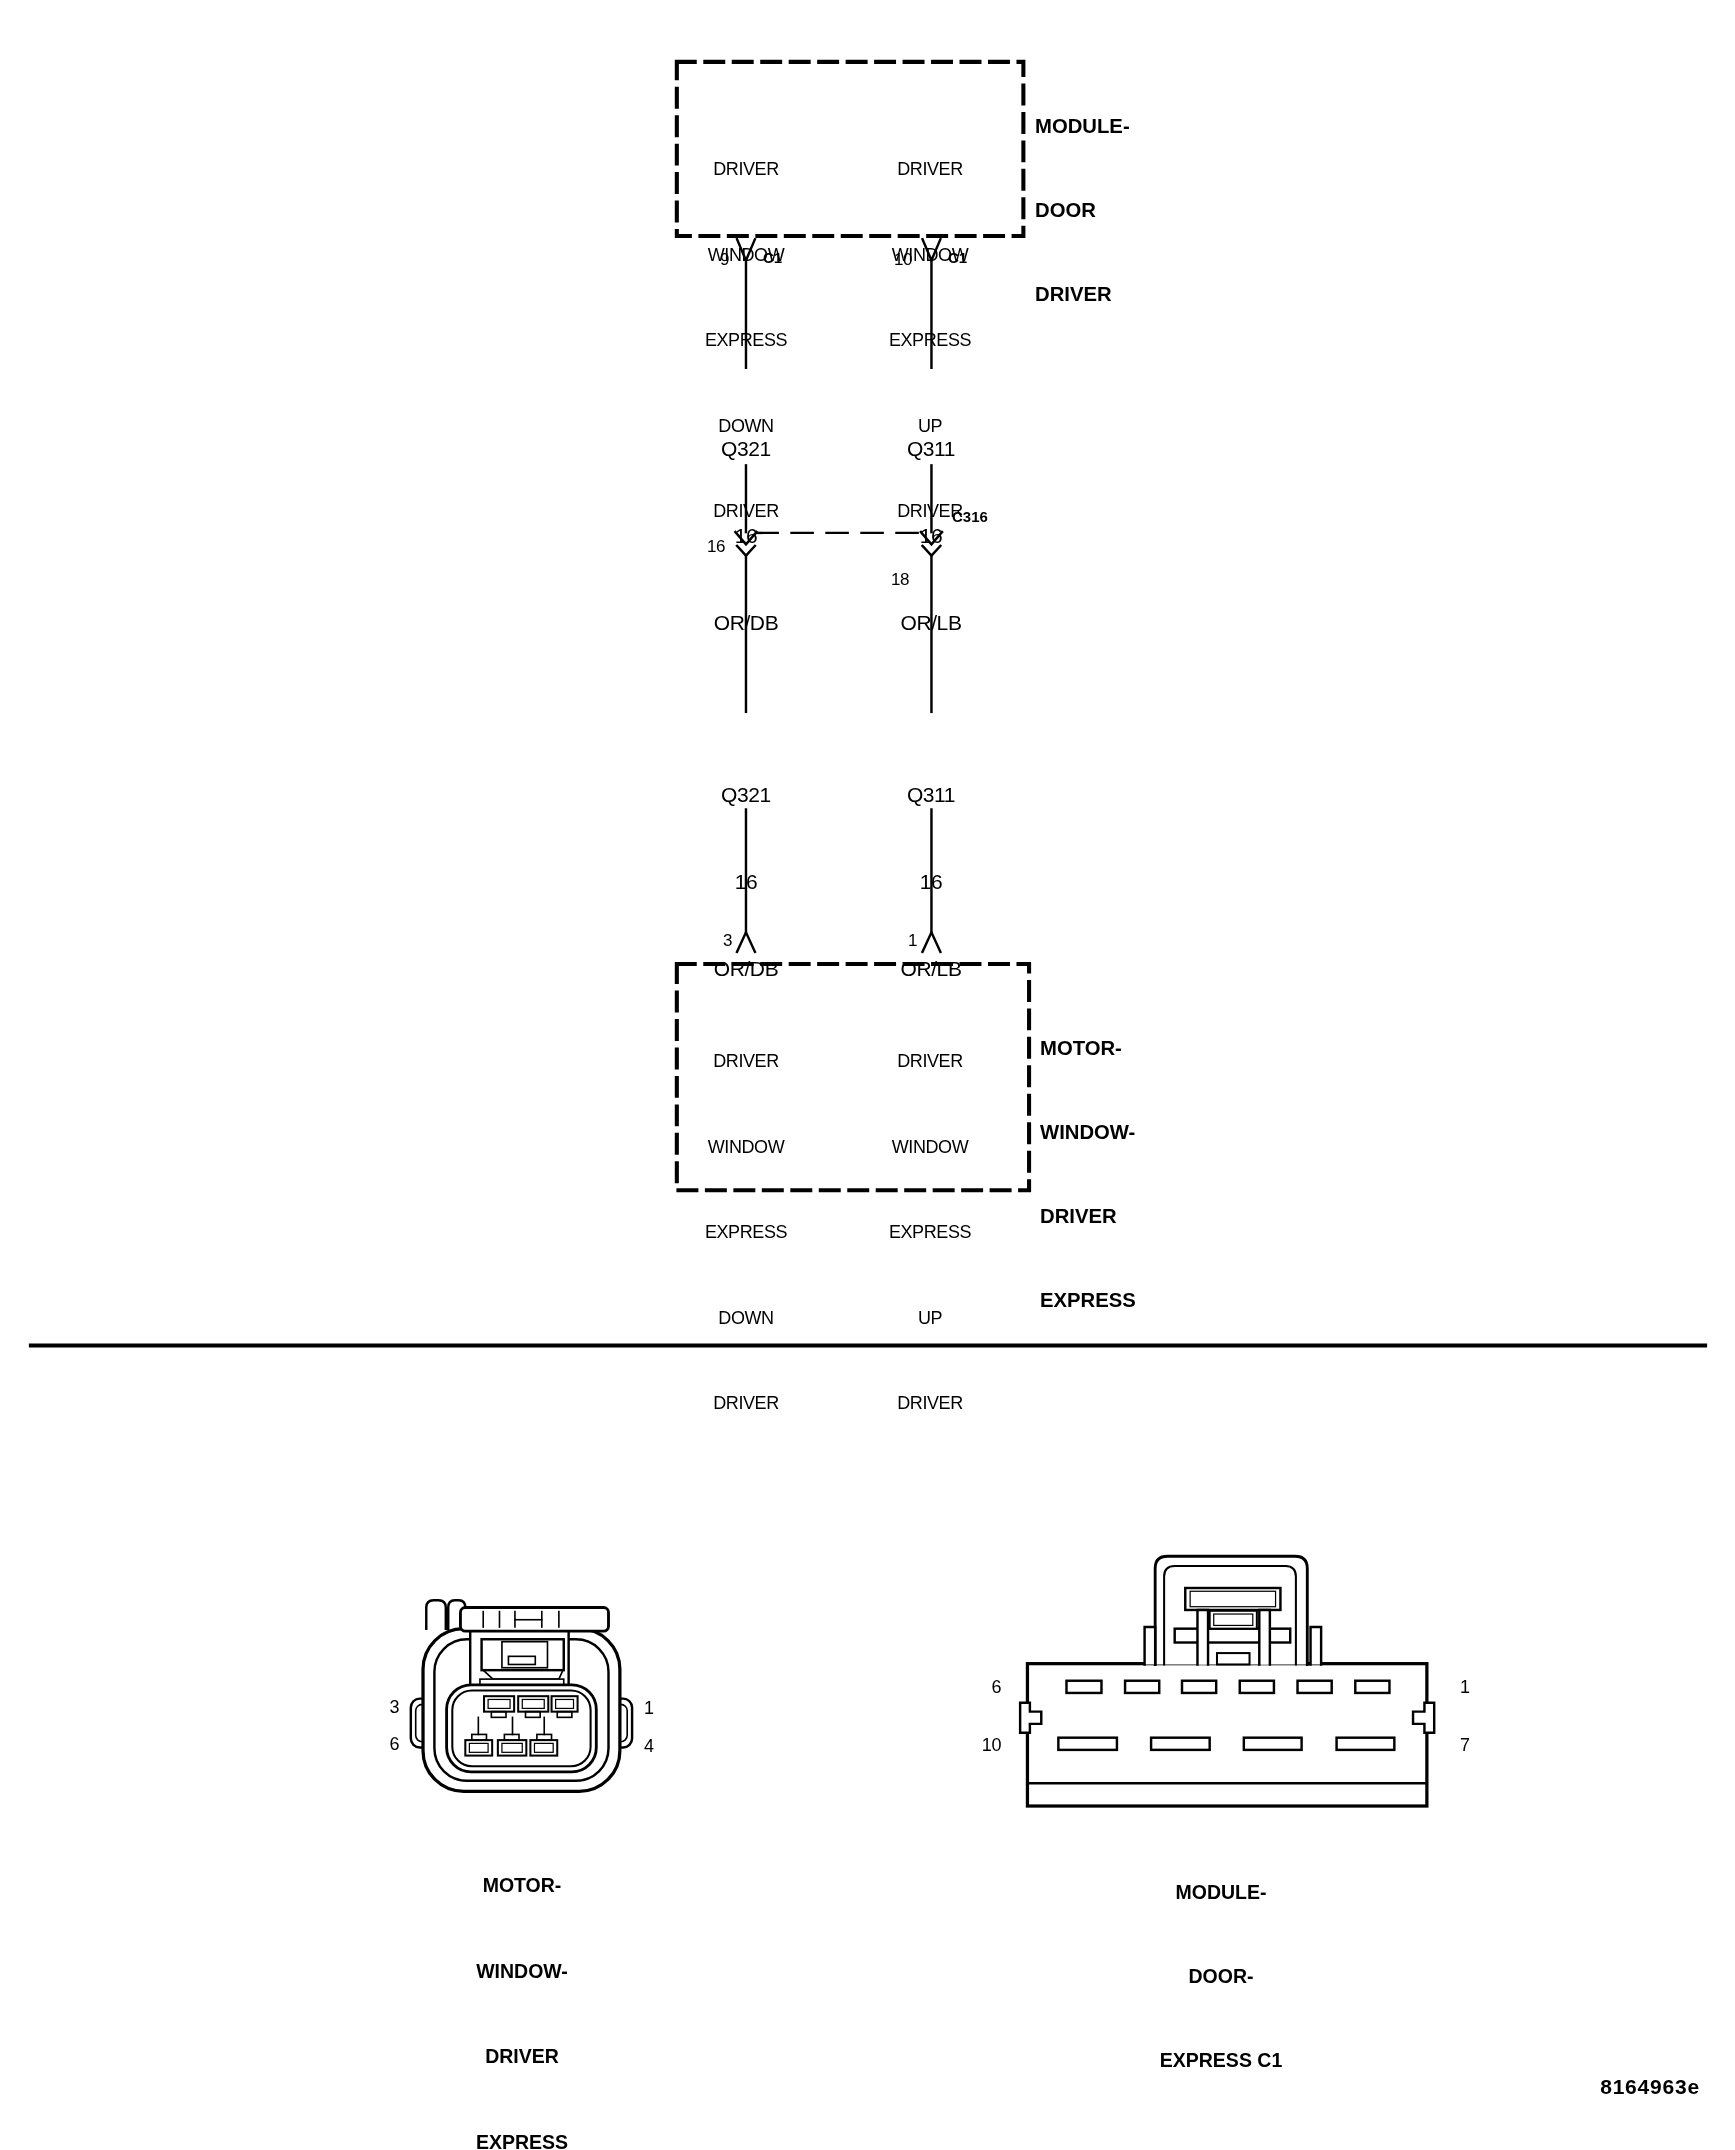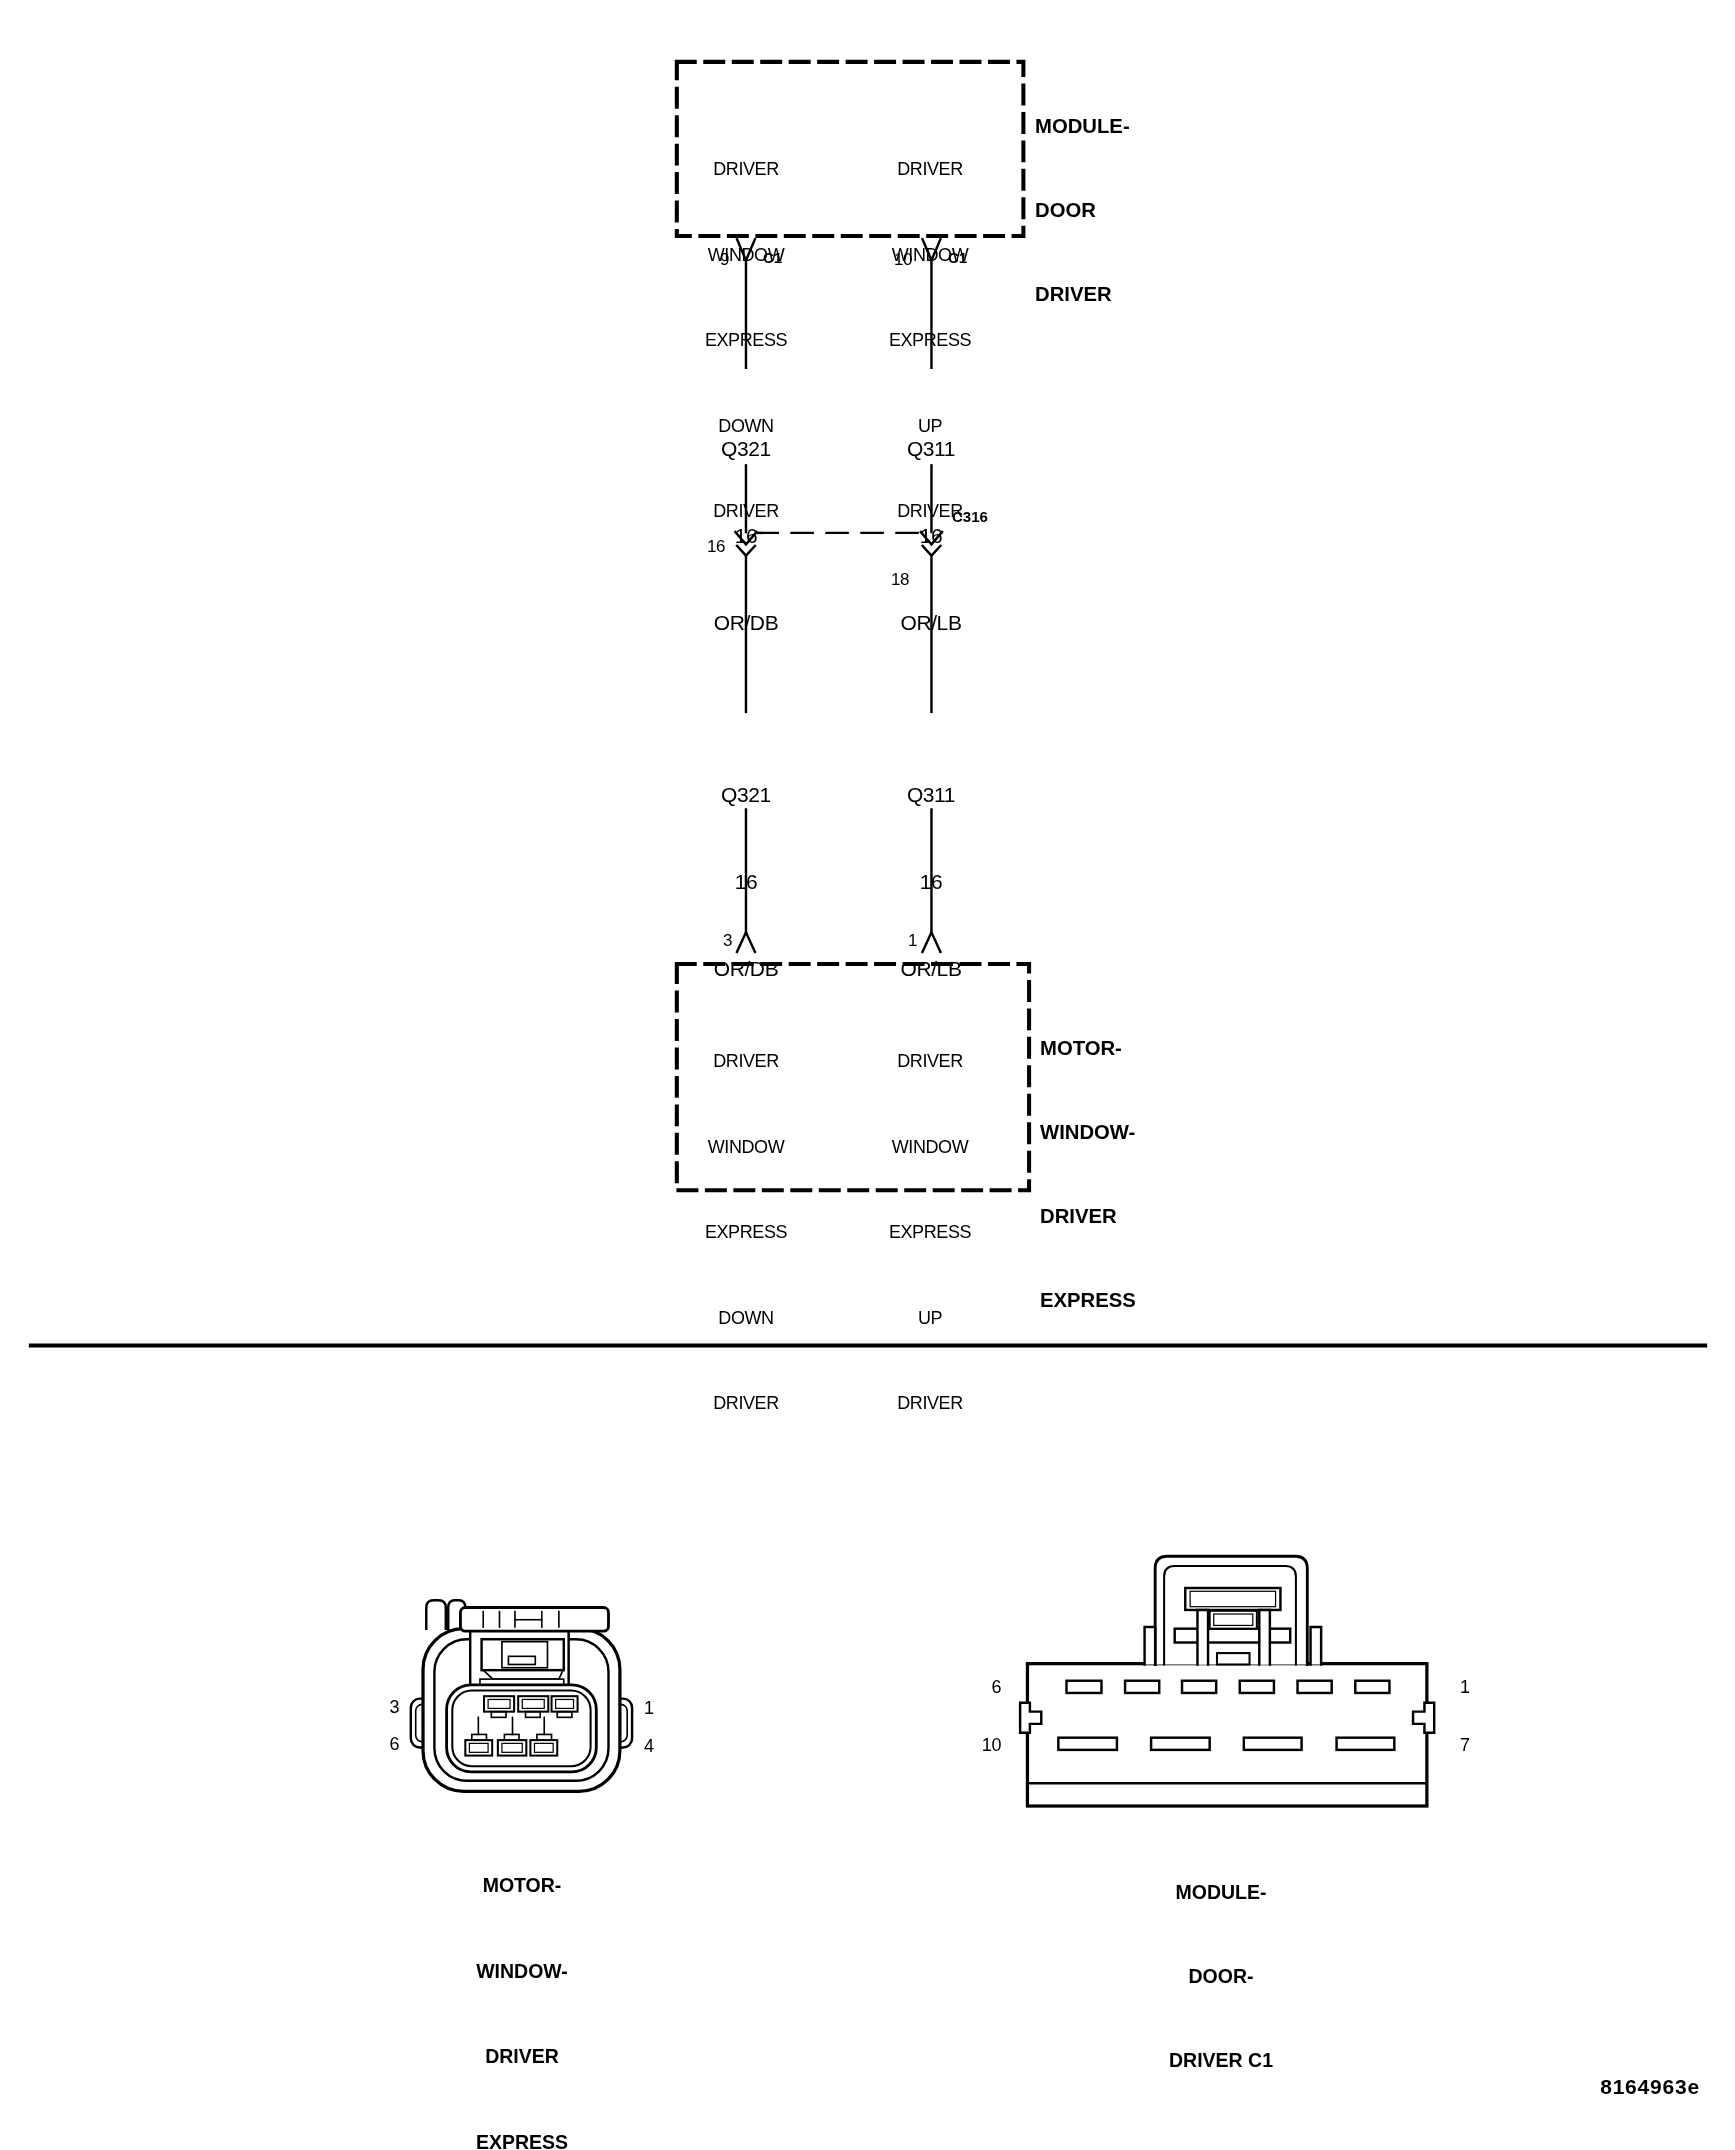--- a/index.html
+++ b/index.html
@@ -239,19 +239,19 @@
 
   <div class="t ctr cap" style="left:400px;top:1814px;width:244px;line-height:28.5px;">
     <div>MOTOR-</div>
     <div>WINDOW-</div>
     <div>DRIVER</div>
     <div>EXPRESS</div>
   </div>
   <div class="t ctr cap" style="left:1099px;top:1822px;width:244px;">
     <div>MODULE-</div>
     <div>DOOR-</div>
-    <div>DRIVER C1</div>
+    <div>EXPRESS C1</div>
   </div>
 
   <span class="t rt docid" style="left:1545px;top:2075px;width:155px;">8164963e</span>
 
 </div>
 
 
 </body></html>

